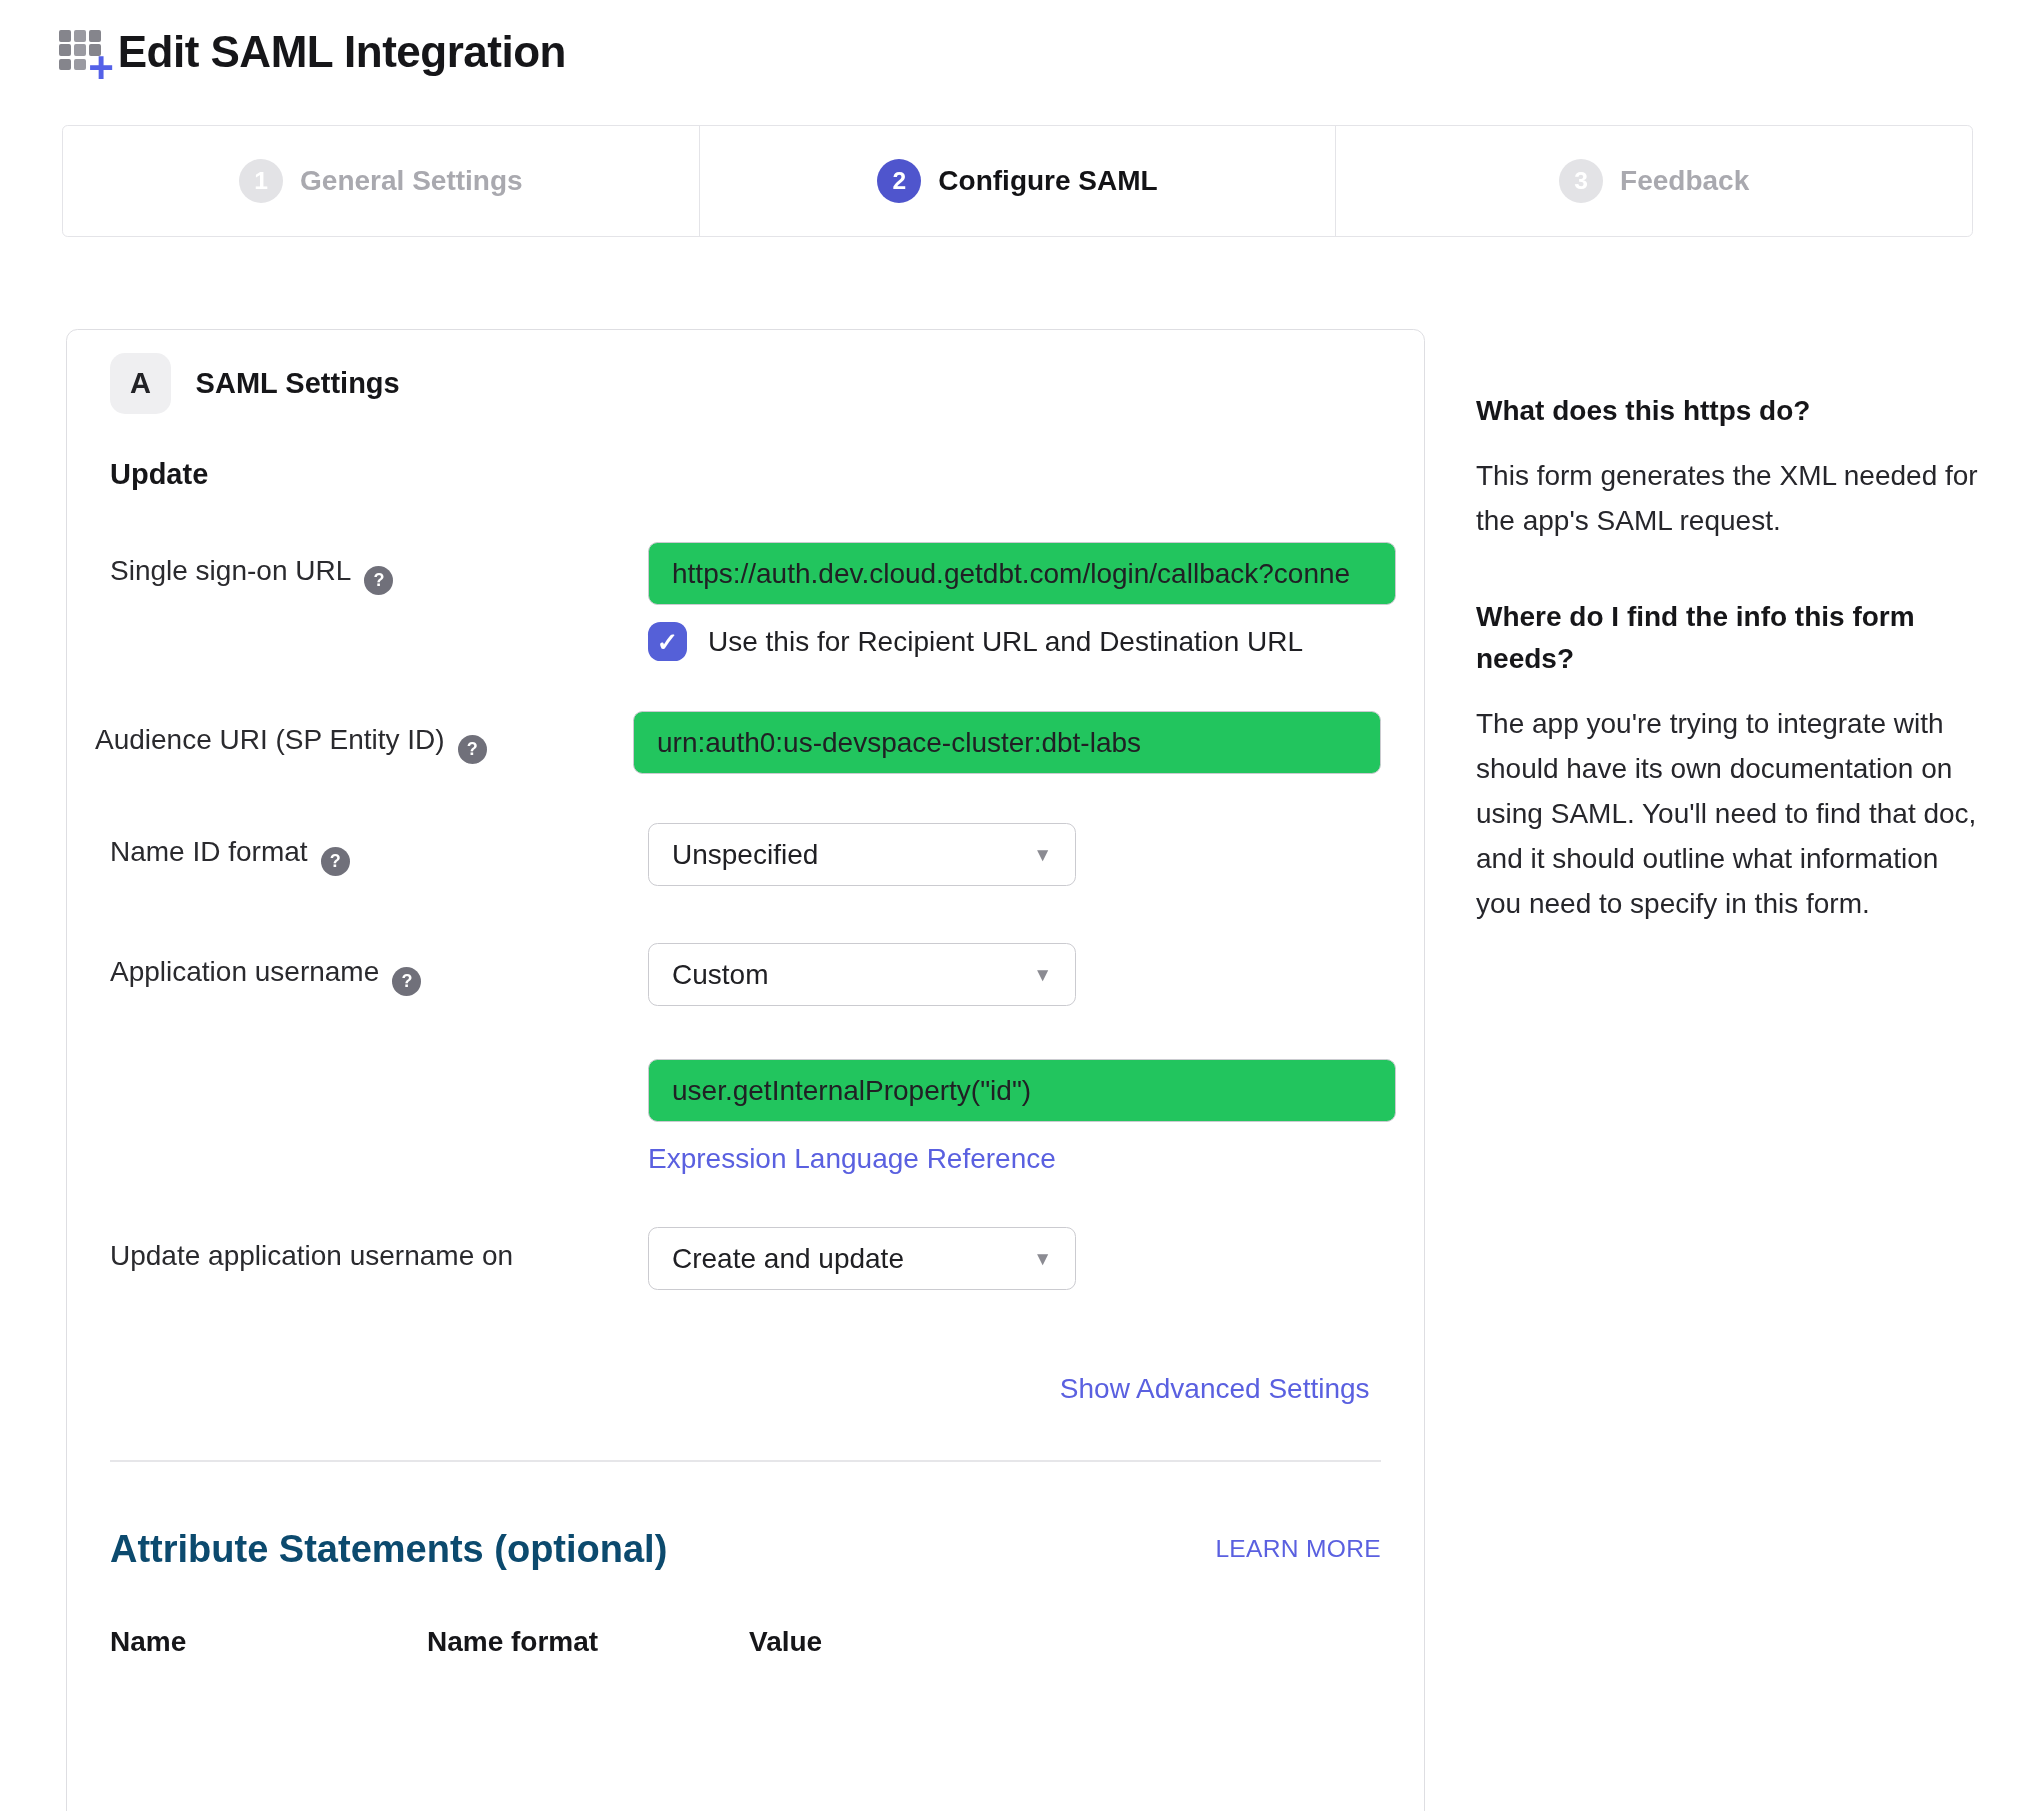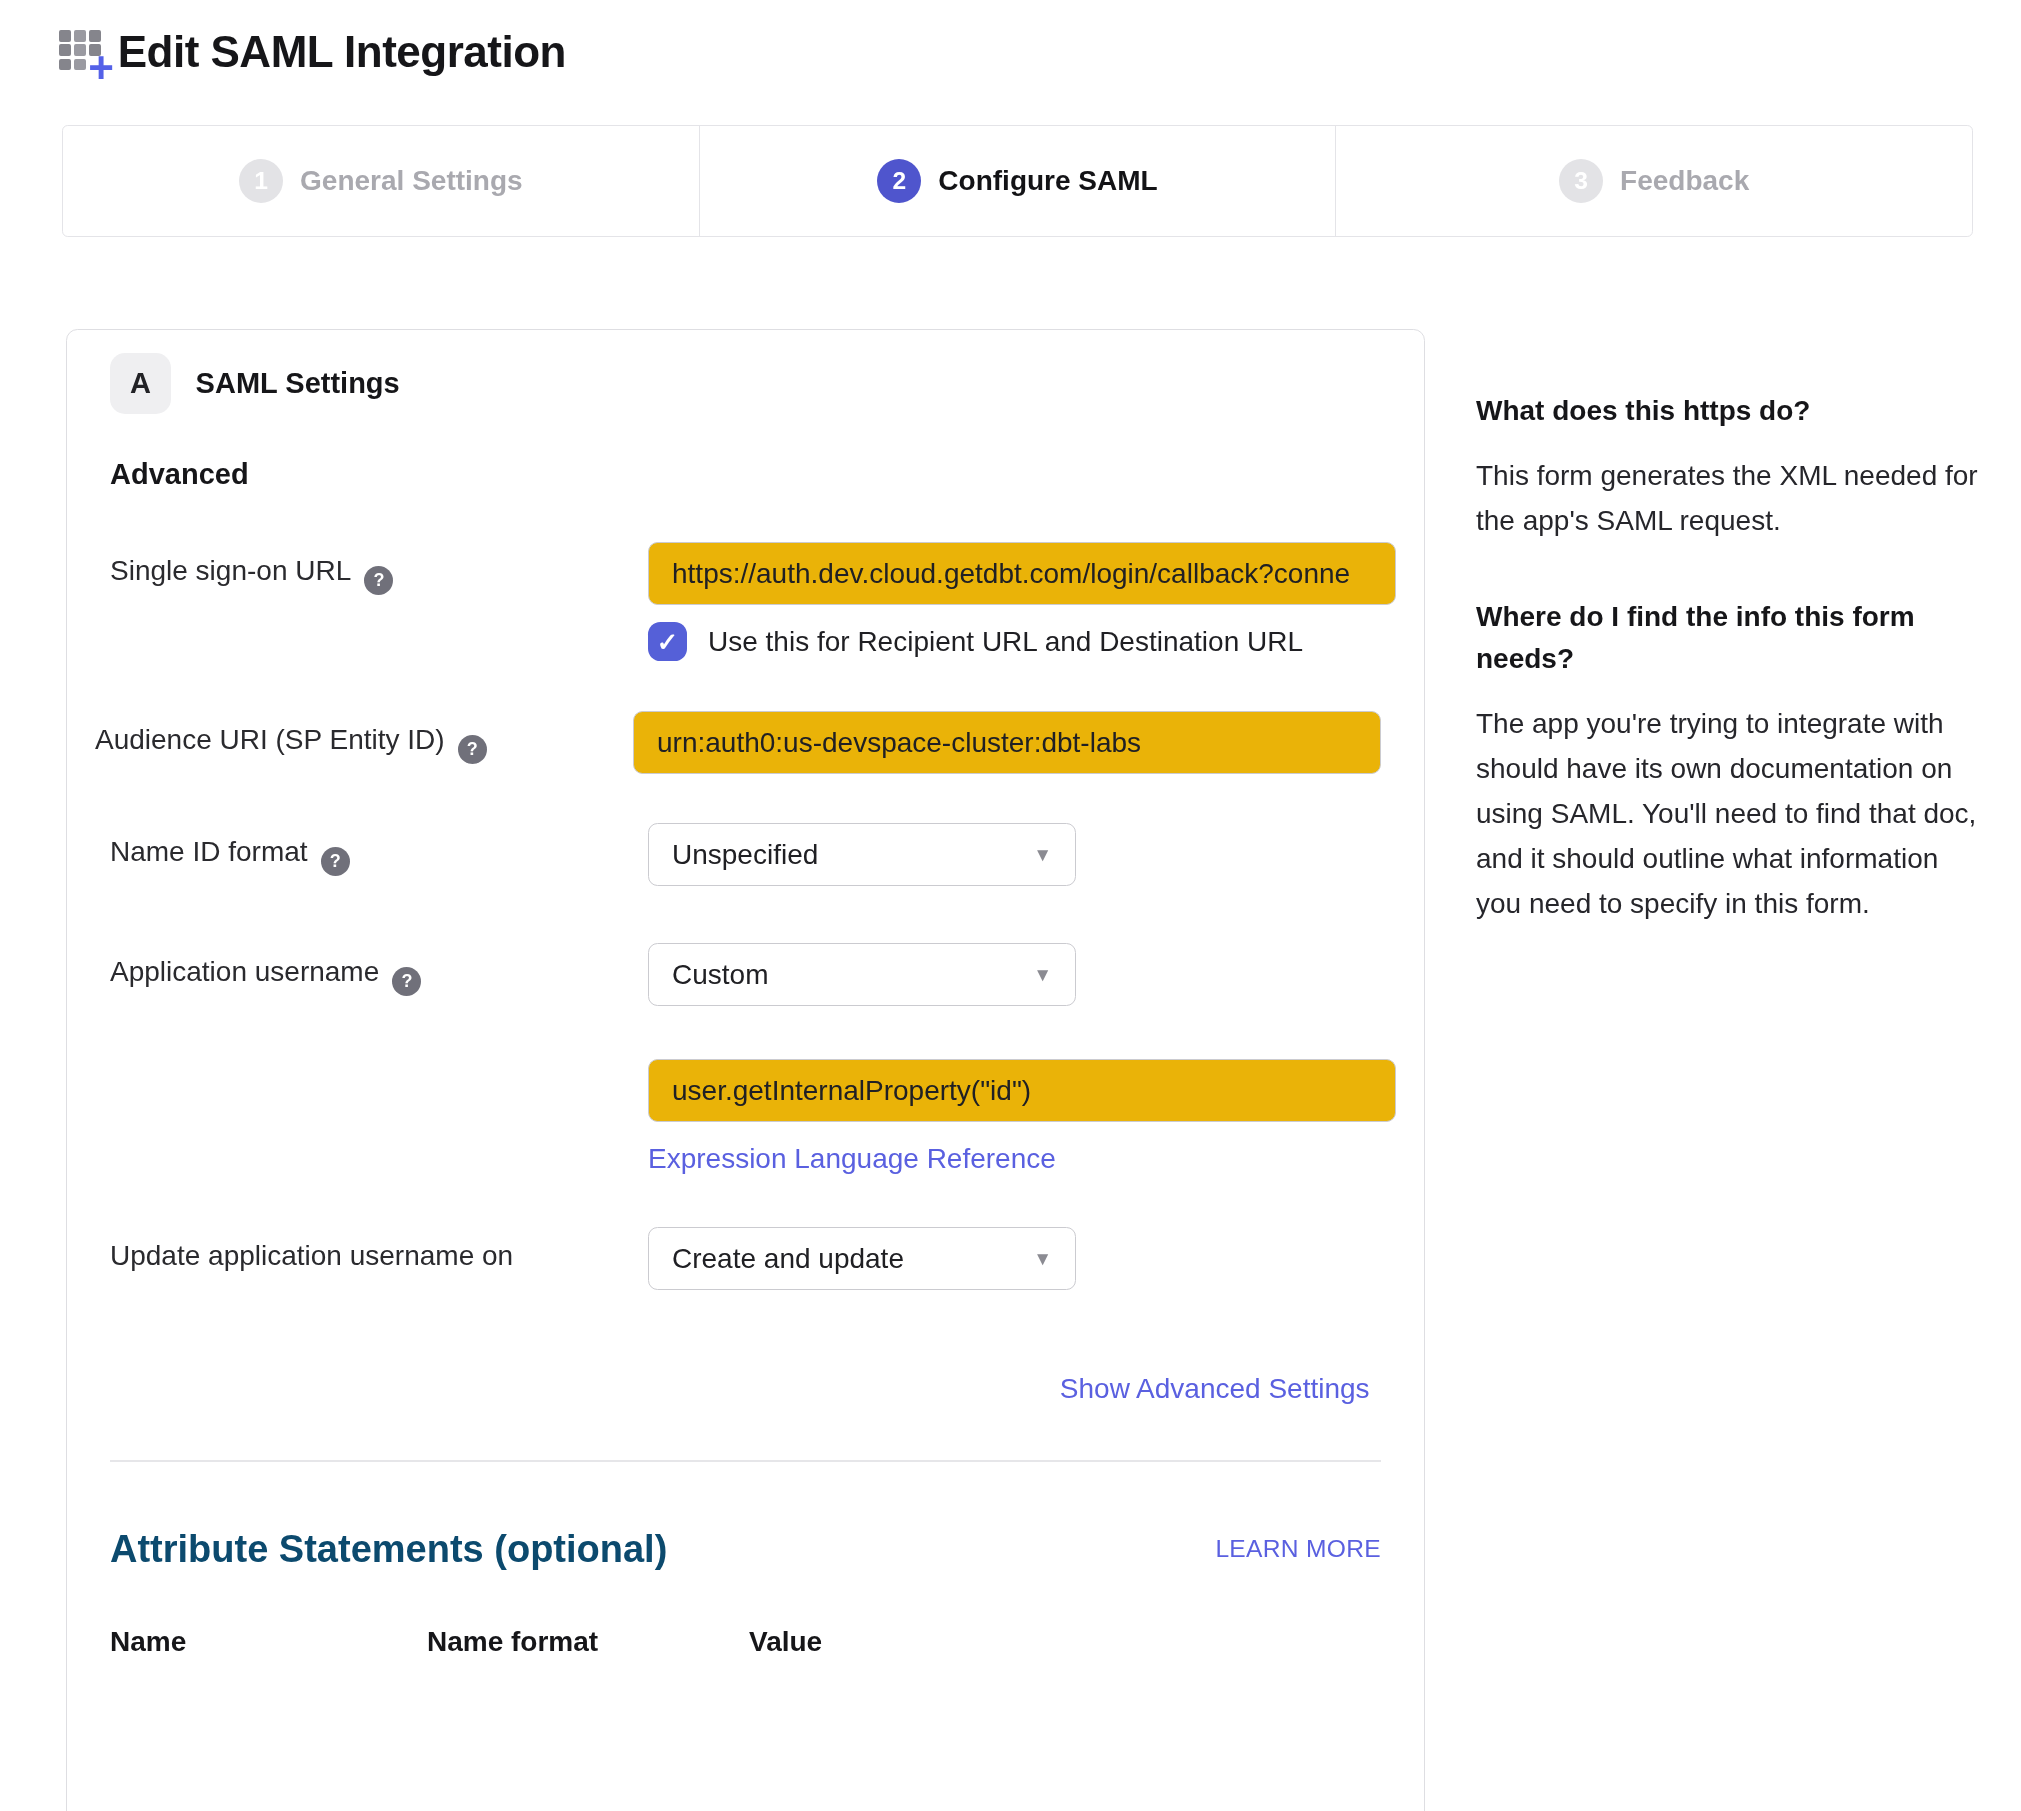--- a/index.html
+++ b/index.html
@@ -31,21 +31,21 @@
   .card-head { display: flex; align-items: center; gap: 24.6px; }
   .badge-a { width: 61px; height: 61px; border-radius: 15px; background: #efeff1; display: flex; align-items: center; justify-content: center; font-size: 29px; font-weight: 700; color: #222226; }
   .card-title { font-size: 29px; font-weight: 700; color: #161619; }
   .subsection { margin-top: 44px; font-size: 29px; font-weight: 700; color: #161619; }
 
   .frow { display: flex; }
   .fcol-label { width: 538px; flex: 0 0 auto; padding-top: 13.2px; font-size: 28px; color: #2a2a2e; }
   .fcol-ctrl { flex: 1 1 auto; }
   .help { display: inline-flex; width: 29px; height: 29px; border-radius: 50%; background: #70707a; color: #fff; font-size: 18px; font-weight: 700; align-items: center; justify-content: center; margin-left: 13.2px; vertical-align: -5.7px; }
 
-  .tinput { width: 748px; height: 63px; border: 1.9px solid #cbcbd0; border-radius: 9.5px; font-family: "Liberation Sans", sans-serif; font-size: 28px; color: #202024; padding: 0 23px; outline: none; background: #eab308; }
+  .tinput { width: 748px; height: 63px; border: 1.9px solid #cbcbd0; border-radius: 9.5px; font-family: "Liberation Sans", sans-serif; font-size: 28px; color: #202024; padding: 0 23px; outline: none; background: #22c55e; }
   .dropdown { width: 428px; height: 63px; border: 1.9px solid #cbcbd0; border-radius: 9.5px; display: flex; align-items: center; justify-content: space-between; padding: 0 23px; font-size: 28px; color: #202024; background: #fff; cursor: pointer; }
   .dropdown .caret { font-size: 19px; color: #8b8b92; }
 
   .chkrow { display: flex; align-items: center; gap: 21px; margin-top: 17px; }
   .chk { width: 39px; height: 39px; border-radius: 12.3px; background: #5560d8; display: flex; align-items: center; justify-content: center; color: #fff; font-size: 25.6px; font-weight: 700; }
   .chk-label { font-size: 28px; color: #1f1f23; }
 
   .hint { margin-top: 19px; font-size: 28px; color: #77777e; }
   .link { color: #5a60e0; font-size: 28px; text-decoration: none; cursor: pointer; display: inline-block; }
   .expr-link { margin-top: 21px; }
@@ -105,21 +105,21 @@
     </div>
   </div>
 
   <div class="card">
 
     <div class="card-head">
       <span class="badge-a">A</span>
       <span class="card-title">SAML Settings</span>
     </div>
 
-    <div class="subsection">Advanced</div>
+    <div class="subsection">Update</div>
 
     <div class="frow" style="margin-top: 51px;">
       <div class="fcol-label">
         <span>Single sign-on URL</span><span class="help">?</span>
       </div>
       <div class="fcol-ctrl">
         <input class="tinput" type="text" value="https://auth.dev.cloud.getdbt.com/login/callback?conne" style="">
         <div class="chkrow">
           <span class="chk">✓</span>
           <span class="chk-label">Use this for Recipient URL and Destination URL</span>

